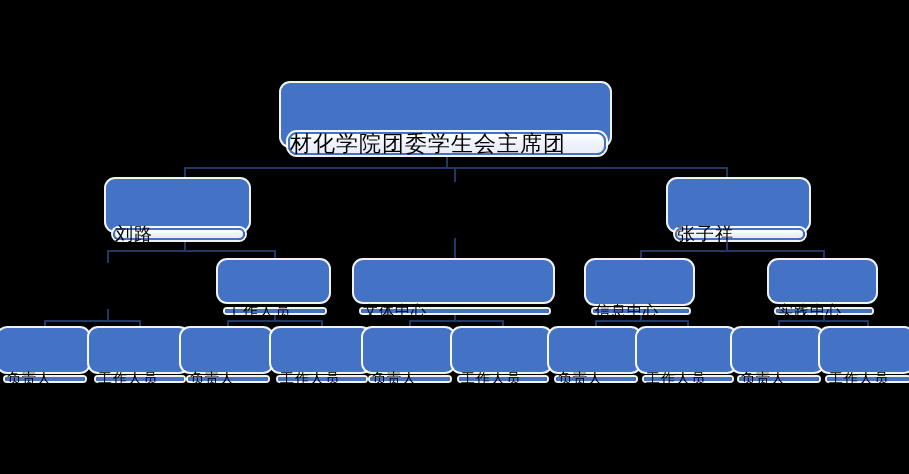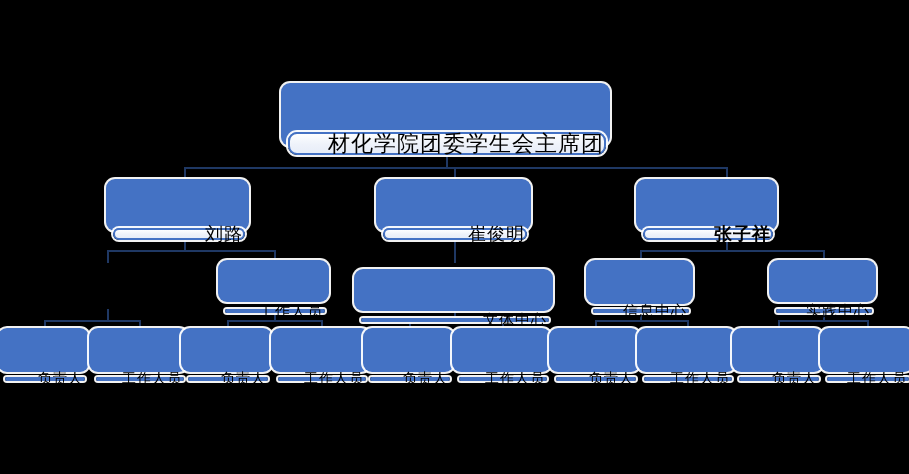--- a/index.html
+++ b/index.html
@@ -35,21 +35,21 @@
   }
   .node .face {
     position: absolute;
     inset: 0;
     background: linear-gradient(180deg, #fdfeff 0%, #eef2fa 55%, #e7edf8 100%);
     border: 2px solid #4472C4;
     border-radius: 9px;
     box-shadow: 0 0 0 2px rgba(255,255,255,0.95);
     display: flex;
     align-items: center;
-    justify-content: flex-end;
+    justify-content: flex-start;
     box-sizing: border-box;
     margin-top: 40px;
   }
   .node .label {
     color: #000000;
     white-space: nowrap;
     letter-spacing: 1px;
   }
   .lv1 .label { font-size: 22px; }
   .lv2 .label { font-size: 18px; }
@@ -103,39 +103,33 @@
         <div class="face">
           <span class="label">材化学院团委学生会主席团</span>
         </div>
       </div>
       <div class="node lv2" style="left: 113px; top: 188px; width: 132px; height: 52px;">
         <div class="backing"></div>
         <div class="face">
           <span class="label">刘路</span>
         </div>
       </div>
-      <div class="node lv2" style="left: 383px; top: 188px; width: 144px; height: 52px;">
-        <div class="backing"></div>
-        <div class="face">
-          <span class="label">崔俊明</span>
-        </div>
-      </div>
-      <div class="node lv2" style="left: 643px; top: 188px; width: 130px; height: 52px; font-weight: bold;">
+      <div class="node lv2" style="left: 675px; top: 188px; width: 130px; height: 52px;">
         <div class="backing"></div>
         <div class="face">
           <span class="label">张子祥</span>
         </div>
       </div>
       <div class="node lv3" style="left: 225px; top: 269px; width: 100px; height: 42px;">
         <div class="backing"></div>
         <div class="face">
           <span class="label">工作人员</span>
         </div>
       </div>
-      <div class="node lv3" style="left: 361px; top: 278px; width: 188px; height: 42px;">
+      <div class="node lv3" style="left: 361px; top: 269px; width: 188px; height: 42px;">
         <div class="backing"></div>
         <div class="face">
           <span class="label">文体中心</span>
         </div>
       </div>
       <div class="node lv3" style="left: 593px; top: 269px; width: 96px; height: 44px;">
         <div class="backing"></div>
         <div class="face">
           <span class="label">信息中心</span>
         </div>

